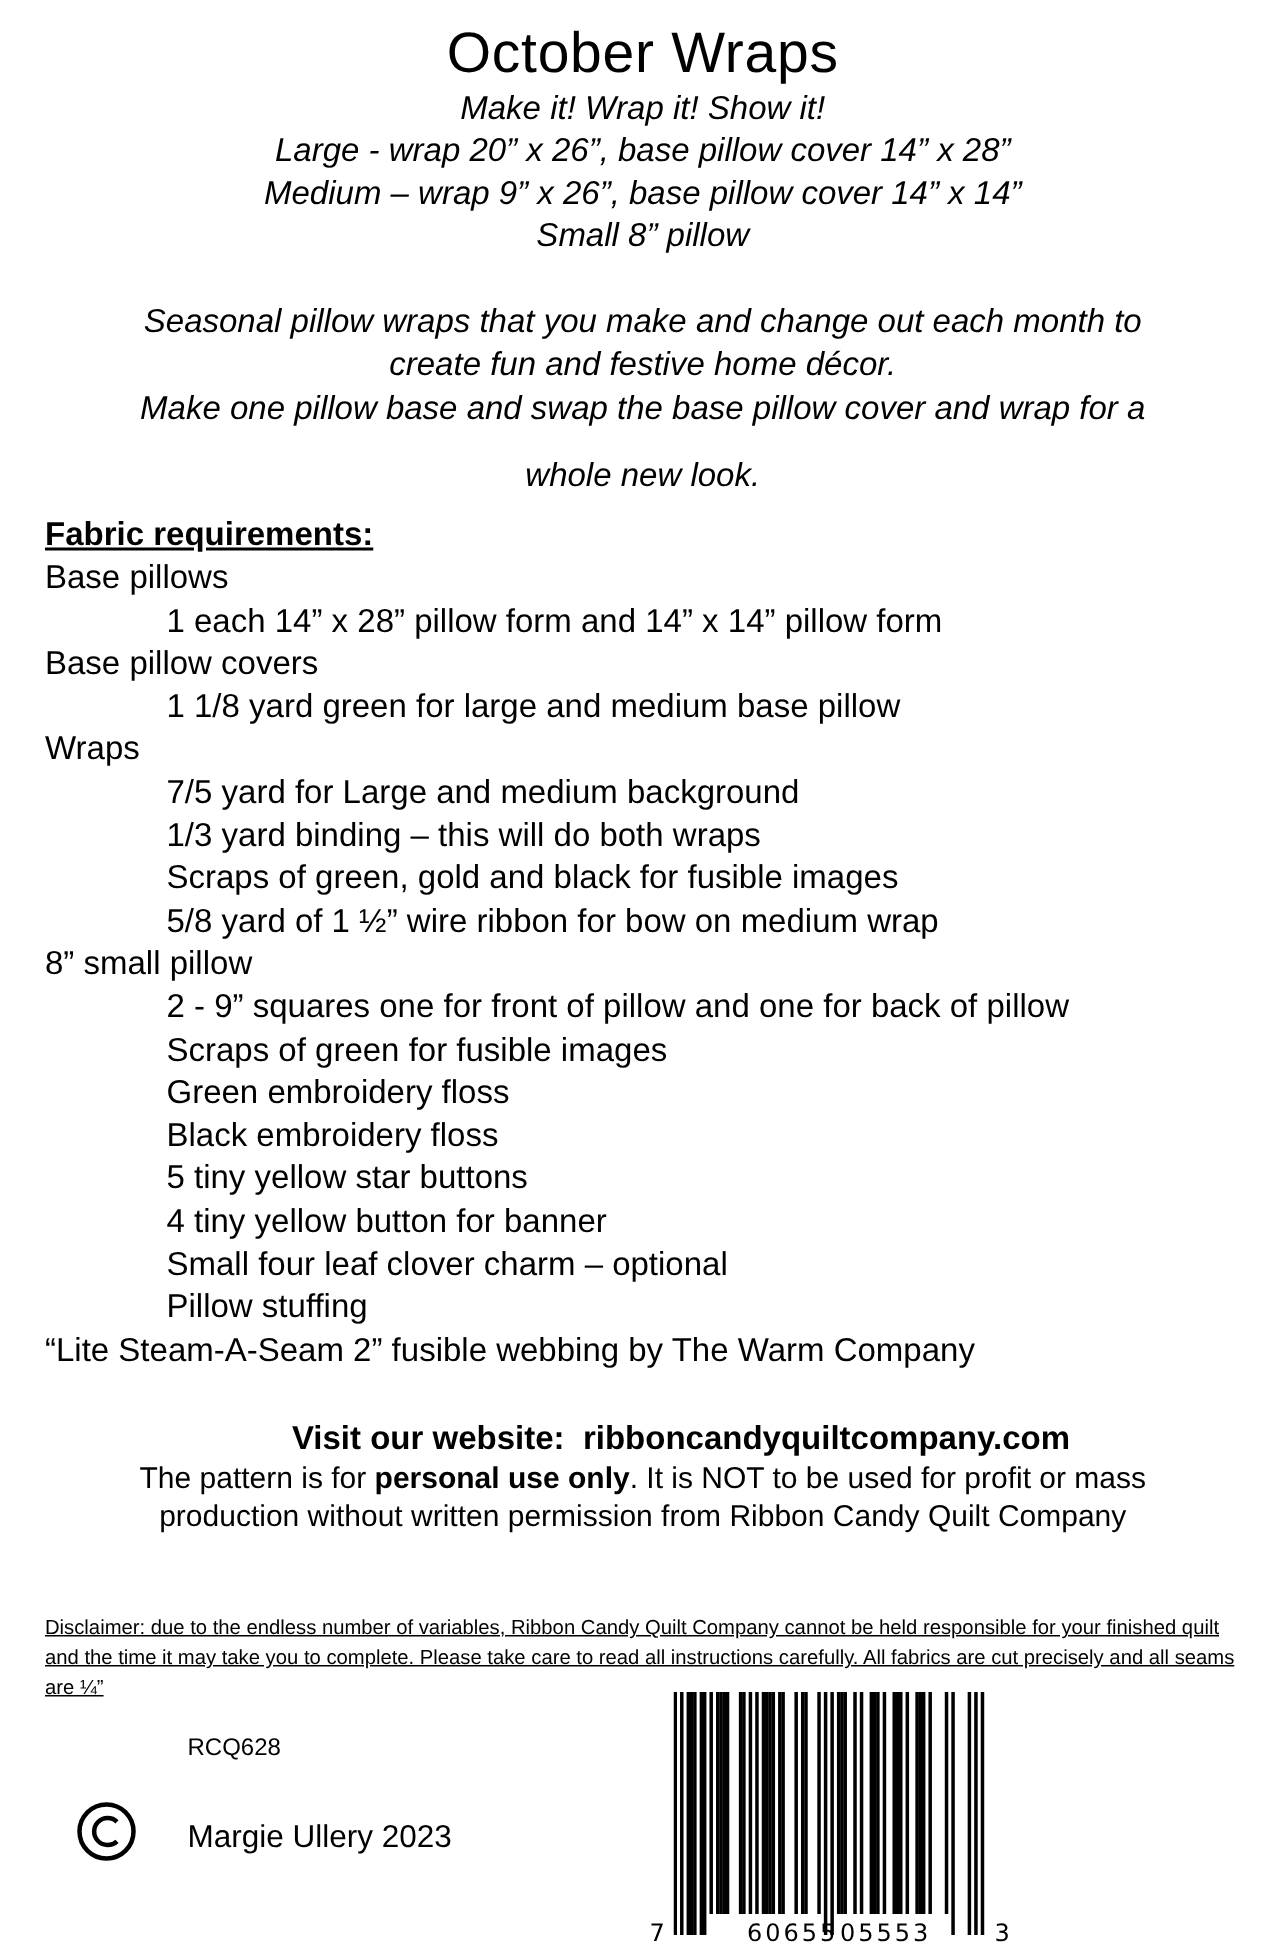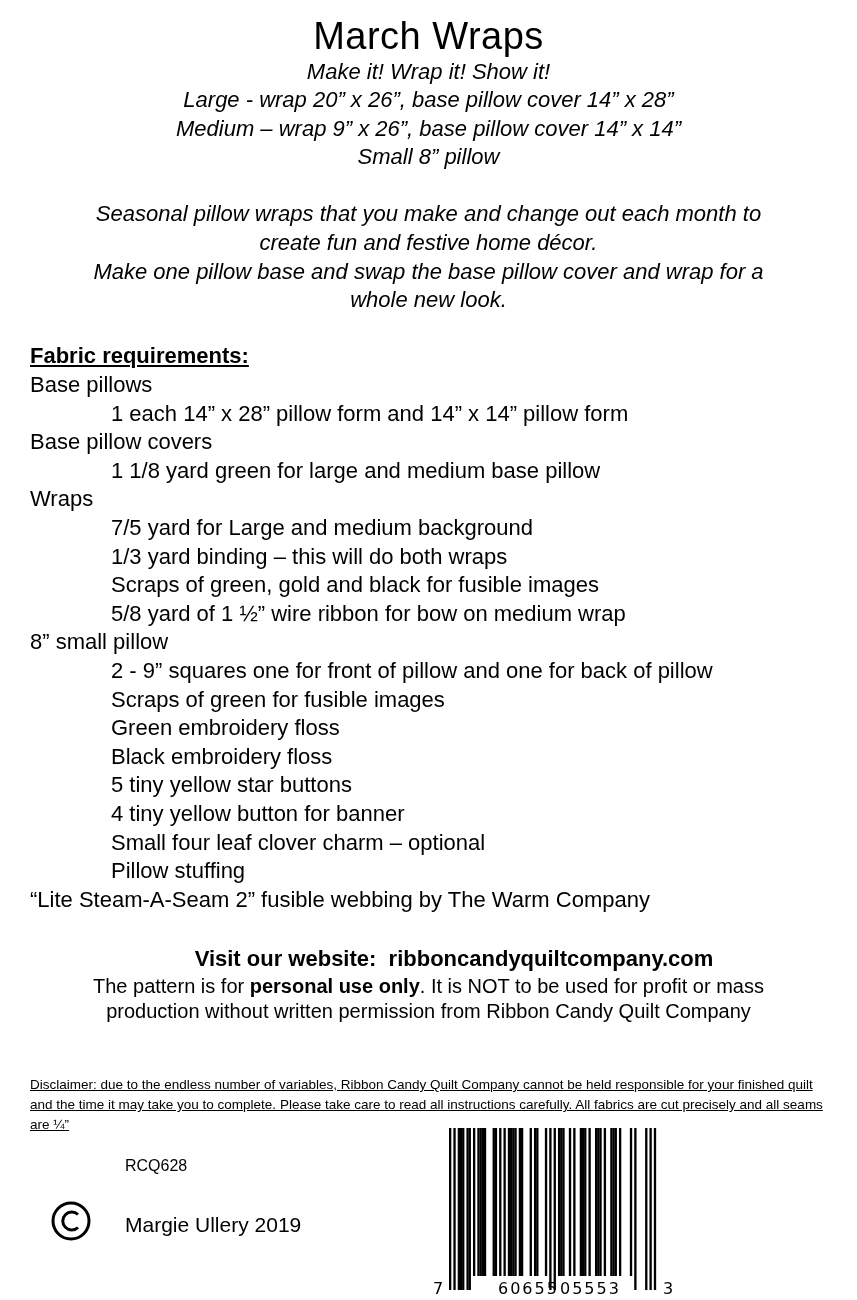--- a/index.html
+++ b/index.html
@@ -17,30 +17,30 @@
   .sku { position:absolute; left:125px; top:1157px; font-size:16px; }
   .copy { position:absolute; left:50px; top:1200px; width:42px; height:42px; }
   .author { position:absolute; left:125px; top:1213px; font-size:21px; }
   #barcode { position:absolute; left:449px; top:1128px; width:210px; height:165px; }
   .bc-digit { position:absolute; font-family:"DejaVu Sans", sans-serif; font-size:16px; line-height:16px; top:1281px; }
 </style>
 </head>
 <body>
 
 <div>
-  <div class="c title">March  Wraps</div>
+  <div class="c title">October  Wraps</div>
   <div class="c sub" style="top:58px">Make it! Wrap it! Show it!</div>
   <div class="c sub" style="top:86px">Large - wrap 20” x 26”,  base pillow cover 14” x 28”</div>
   <div class="c sub" style="top:115px">Medium – wrap 9” x 26”, base pillow cover 14” x 14”</div>
   <div class="c sub" style="top:143px">Small  8” pillow</div>
 
   <div class="c sub" style="top:200px">Seasonal pillow wraps that you make and change out each month to</div>
   <div class="c sub" style="top:229px">create fun and festive home décor.</div>
   <div class="c sub" style="top:258px">Make one pillow base and swap the base pillow cover and wrap for a</div>
-  <div class="c sub" style="top:286px">whole new look.</div>
+  <div class="c sub" style="top:303px">whole new look.</div>
 
   <div class="l ind0 req-head" style="top:342px">Fabric requirements:</div>
   <div id="req-list">
       <div class="l ind0" style="top: 371px;">Base pillows</div>
       <div class="l ind1" style="top: 399.6px;">1 each 14” x 28” pillow form and 14” x 14” pillow form</div>
       <div class="l ind0" style="top: 428.2px;">Base pillow covers</div>
       <div class="l ind1" style="top: 456.8px;">1 1/8 yard green for large and medium base pillow</div>
       <div class="l ind0" style="top: 485.4px;">Wraps</div>
       <div class="l ind1" style="top: 514px;">7/5 yard for Large and medium background</div>
       <div class="l ind1" style="top: 542.6px;">1/3 yard binding – this will do both wraps</div>
@@ -67,21 +67,21 @@
   </div>
   <div class="c notice" style="top:998px">production without written permission from Ribbon Candy Quilt Company</div>
 
   <div class="disc">Disclaimer:  due to the endless number of variables, Ribbon Candy Quilt Company cannot be held responsible for your finished quilt and the time it may take you to complete.   Please take care to read all instructions carefully.  All fabrics are cut precisely and all seams are ¼”</div>
 
   <div class="sku">RCQ628</div>
   <svg class="copy" viewBox="0 0 42 42">
     <circle cx="21" cy="21" r="18" fill="none" stroke="#000" stroke-width="3"></circle>
     <path d="M28 14.5 A9 9 0 1 0 28 27.5" fill="none" stroke="#000" stroke-width="3" stroke-linecap="butt"></path>
   </svg>
-  <div class="author">Margie Ullery 2019</div>
+  <div class="author">Margie Ullery 2023</div>
 
   <svg id="barcode" viewBox="0 0 210 165">
       <rect x="0.00" y="0" width="2.33" height="162" fill="#000"></rect>
       <rect x="4.36" y="0" width="2.33" height="162" fill="#000"></rect>
       <rect x="8.72" y="0" width="2.33" height="162" fill="#000"></rect>
       <rect x="10.89" y="0" width="2.33" height="162" fill="#000"></rect>
       <rect x="13.07" y="0" width="2.33" height="162" fill="#000"></rect>
       <rect x="17.43" y="0" width="2.33" height="162" fill="#000"></rect>
       <rect x="19.61" y="0" width="2.33" height="162" fill="#000"></rect>
       <rect x="23.97" y="0" width="2.33" height="148" fill="#000"></rect>

